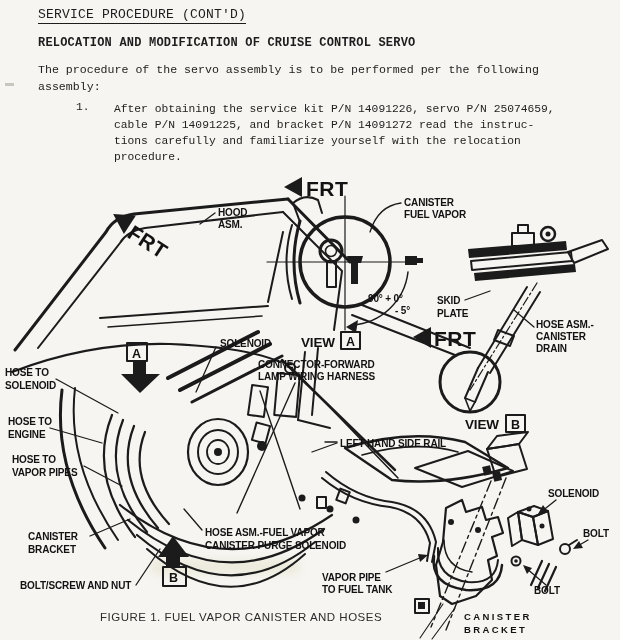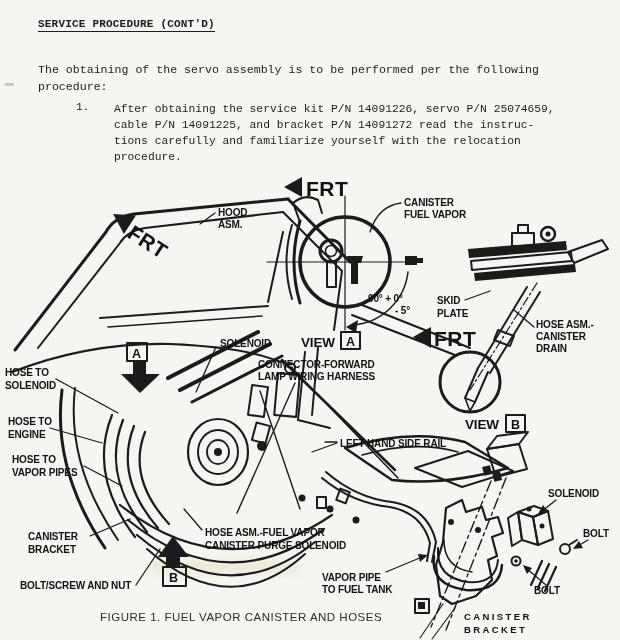--- a/index.html
+++ b/index.html
@@ -1,21 +1,21 @@
 <!DOCTYPE html>
 <html><head>
 <meta charset="utf-8">
 <style>
   html,body{margin:0;padding:0;}
   body{width:620px;height:640px;background:#f6f5f1;position:relative;overflow:hidden;
        font-family:"Liberation Mono","DejaVu Sans Mono",monospace;}
   .page{position:absolute;inset:0;}
   .typed{position:absolute;color:#1d1d1d;white-space:pre;
          font-family:"Liberation Mono","DejaVu Sans Mono",monospace;}
-  .hdr{left:38px;top:18px;font-size:11px;font-weight:bold;letter-spacing:.2px;
+  .hdr{left:38px;top:7px;font-size:13px;font-weight:normal;letter-spacing:.2px;
        border-bottom:1.7px solid #1d1d1d;padding-bottom:1px;}
   .subhdr{left:38px;top:36px;font-size:12px;font-weight:bold;letter-spacing:.2px;}
   .intro{left:38px;top:61px;font-size:11.6px;line-height:17px;}
   .stepnum{left:76px;top:101px;font-size:11.3px;}
   .steptxt{left:114px;top:101px;font-size:11.3px;line-height:16px;}
   .smudge{position:absolute;left:150px;top:560px;width:150px;height:14px;
           background:rgba(205,195,145,.22);border-radius:7px;filter:blur(4px);}
   .dashmark{position:absolute;left:5px;top:83px;width:9px;height:3px;background:#c9c6bf;}
   svg{position:absolute;left:0;top:0;}
   .ln{fill:none;stroke:#1b1b1b;stroke-linecap:round;stroke-linejoin:round;}
@@ -30,22 +30,23 @@
   .sp{letter-spacing:2.4px;font-size:9.5px;}
 </style>
 </head>
 <body>
 
 <div class="page">
   <div class="dashmark"></div>
   <div class="smudge"></div>
 
   <div class="typed hdr">SERVICE PROCEDURE (CONT'D)</div>
-  <div class="typed intro"><span>The obtaining of the servo assembly is to be performed per the following</span>
-<span>procedure:</span></div>
+  <div class="typed subhdr">RELOCATION AND MODIFICATION OF CRUISE CONTROL SERVO</div>
+  <div class="typed intro"><span>The procedure of the servo assembly is to be performed per the following</span>
+<span>assembly:</span></div>
   <div class="typed stepnum">1.</div>
   <div class="typed steptxt"><span>After obtaining the service kit P/N 14091226, servo P/N 25074659,</span>
 <span>cable P/N 14091225, and bracket P/N 14091272 read the instruc-</span>
 <span>tions carefully and familiarize yourself with the relocation</span>
 <span>procedure.</span></div>
 
   <svg width="620" height="640" viewBox="0 0 620 640">
 
     <g>
       <path class="ln" stroke-width="3" d="M 15,350 L 106,232 Q 114,217 134,214 L 288,199"></path>

